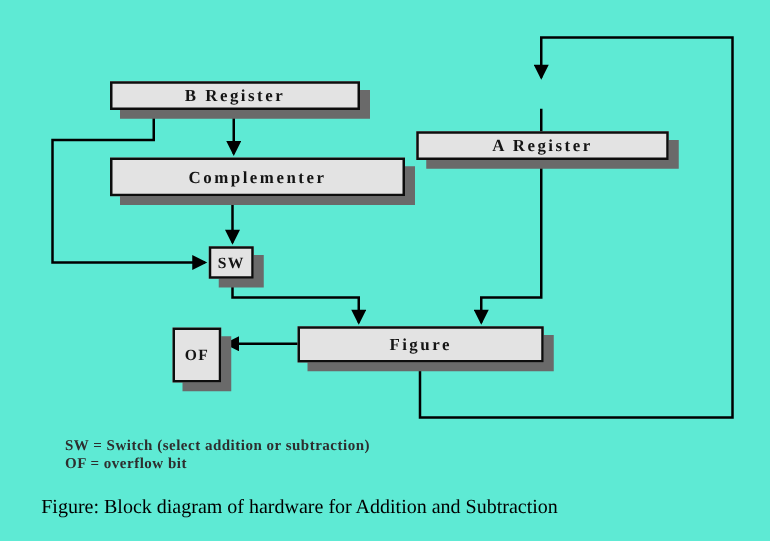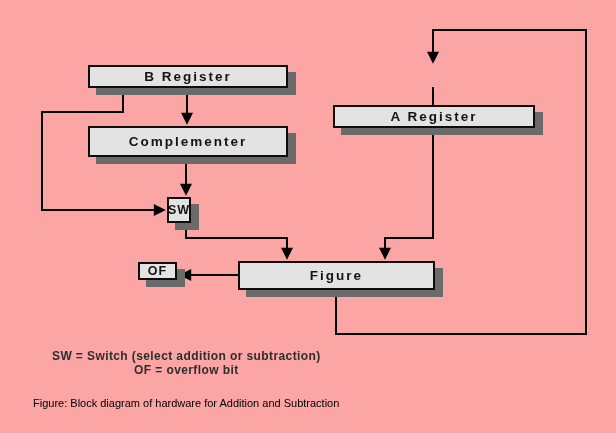--- a/index.html
+++ b/index.html
@@ -1,23 +1,22 @@
 <!DOCTYPE html>
 <html><head>
 <meta charset="utf-8">
 <style>
   html, body { margin: 0; padding: 0; background: #ffffff; }
   .stage {
     position: relative;
     width: 616px;
     height: 433px;
-    background: #fca5a5;
-    font-family: Liberation Sans, sans-serif;
+    background: #5eead4;
+    font-family: Liberation Serif, serif;
     overflow: hidden;
-    text-align: center;
   }
   .wires {
     position: absolute;
     left: 0; top: 0;
     width: 616px; height: 433px;
     z-index: 1;
   }
   .box {
     position: absolute;
     z-index: 2;
@@ -28,42 +27,42 @@
     display: flex;
     align-items: center;
     justify-content: center;
     font-weight: bold;
     color: #141414;
     letter-spacing: 2px;
     font-size: 13.5px;
   }
   .box-b-register    { left: 88px;  top: 65px;  width: 200px; height: 23px; }
   .box-a-register    { left: 333px; top: 65px;  width: 202px; height: 23px; margin-top: 40px; }
-  .box-complementer  { left: 88px;  top: 126px; width: 200px; height: 31px; }
-  .box-sw            { left: 167px; top: 197px; width: 24px;  height: 26px; font-size: 12.5px; letter-spacing: 1px; }
-  .box-of            { left: 138px; top: 262px; width: 39px;  height: 18px; font-size: 12.5px; letter-spacing: 1px; }
+  .box-complementer  { left: 88px;  top: 126px; width: 236px; height: 31px; }
+  .box-sw            { left: 167px; top: 197px; width: 36px;  height: 26px; font-size: 12.5px; letter-spacing: 1px; }
+  .box-of            { left: 138px; top: 262px; width: 39px;  height: 44px; font-size: 12.5px; letter-spacing: 1px; }
   .box-adder         { left: 238px; top: 261px; width: 197px; height: 29px; }
   .legend {
     position: absolute;
     z-index: 2;
     left: 52px;
     top: 349px;
     font-size: 12px;
     font-weight: bold;
     line-height: 14px;
     color: #2e2e2e;
     letter-spacing: 0.4px;
     white-space: nowrap;
   }
   .caption {
     position: absolute;
     z-index: 2;
     left: 33px;
     top: 397px;
-    font-size: 11px;
+    font-size: 16px;
     color: #000000;
     white-space: nowrap;
   }
 </style>
 </head>
 <body>
 
 <div class="stage">
 
   <svg class="wires" viewBox="0 0 616 433" xmlns="http://www.w3.org/2000/svg">

